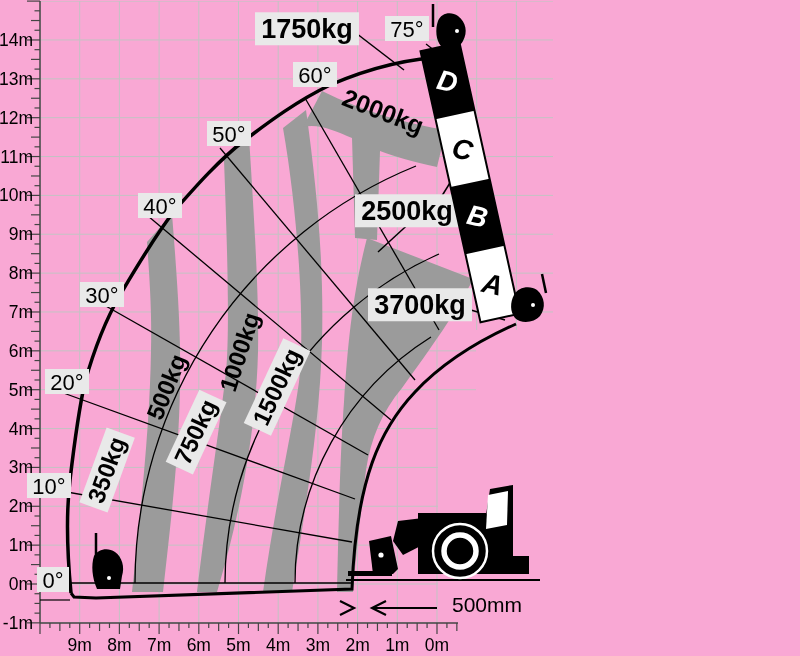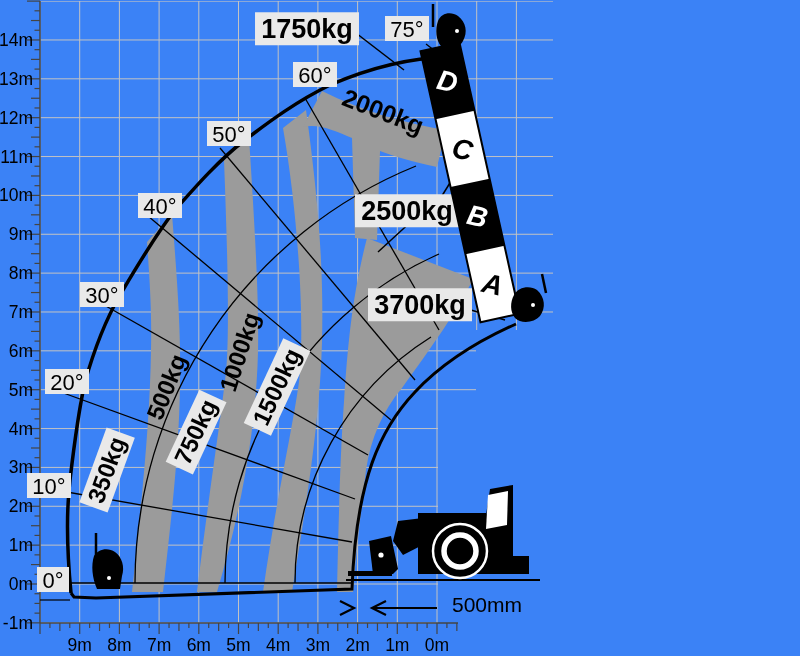--- a/index.html
+++ b/index.html
@@ -1,16 +1,16 @@
 <!DOCTYPE html>
 <html><head>
 <meta charset="utf-8">
 <style>
   html,body{margin:0;padding:0;background:#fff;}
-  #page{width:800px;height:656px;position:relative;background:#3b82f6;overflow:hidden;
+  #page{width:800px;height:656px;position:relative;background:#f9a8d4;overflow:hidden;
         font-family:"Liberation Sans", sans-serif;}
   svg text{font-family:"Liberation Sans", sans-serif;}
 </style>
 </head>
 <body>
 
 <div id="page">
 <svg id="chart" width="800" height="656" viewBox="0 0 800 656">
   <defs>
     <clipPath id="clipA">

